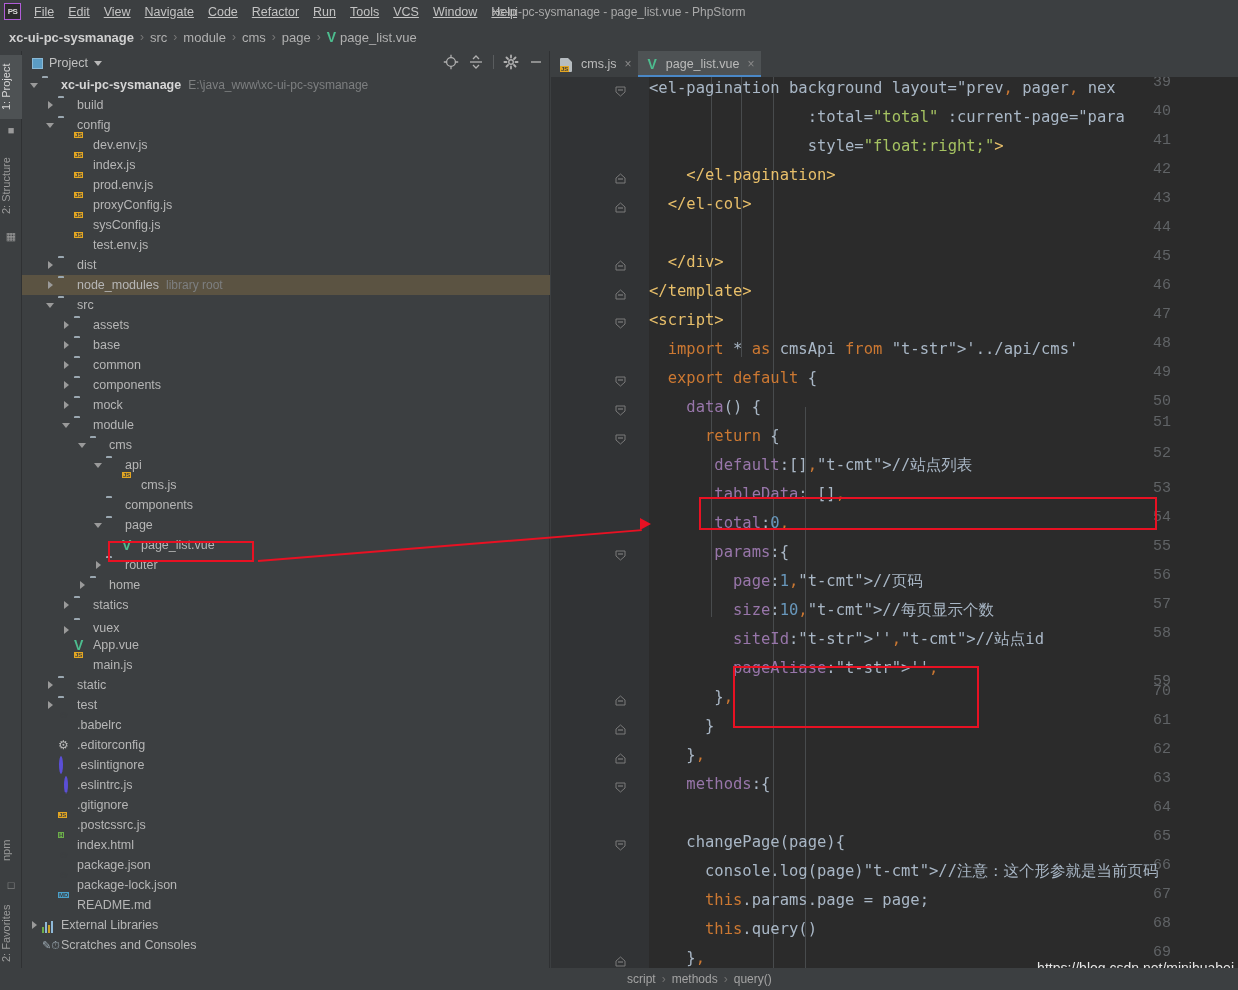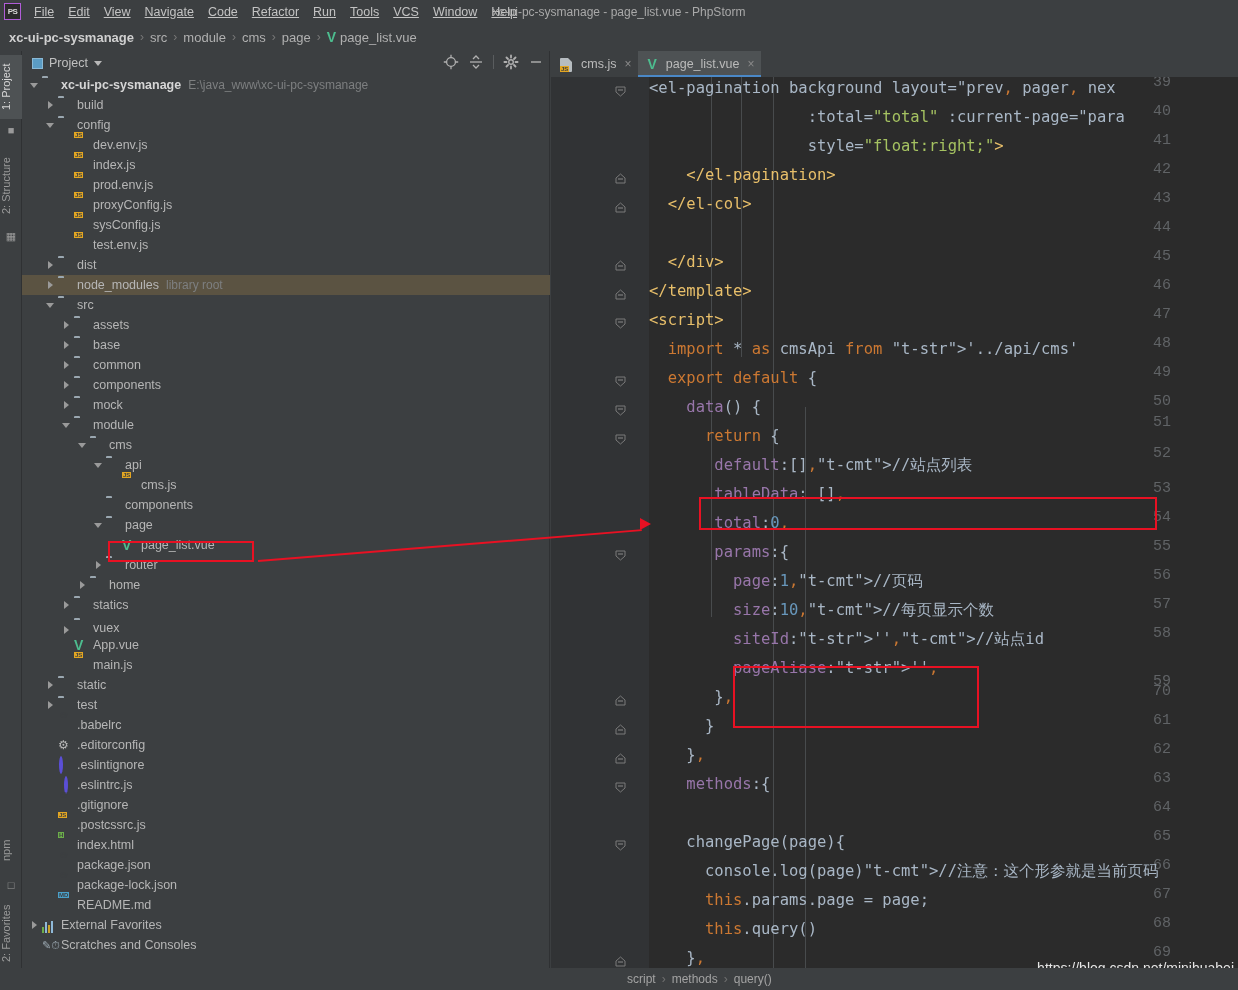--- a/index.html
+++ b/index.html
@@ -501,21 +501,21 @@
         <div class="row" style="padding-left: 8px;">
           <span class="arrow closed"></span>
           <span class="ico">
             <span class="f-lib">
               <i style="height:6px;background:#6cae4a"></i>
               <i style="height:11px;background:#8fb9d8"></i>
               <i style="height:8px;background:#c9a227"></i>
               <i style="height:12px;background:#8fb9d8"></i>
             </span>
           </span>
-          <span class="nm">External Favorites</span>
+          <span class="nm">External Libraries</span>
         </div>
         <div class="row" style="padding-left: 8px;">
           <span class="arrow none"></span>
           <span class="ico"><span class="f-scr">✎⏱</span></span>
           <span class="nm">Scratches and Consoles</span>
         </div>
       </div>
   </div>
 
   <div class="editor">

